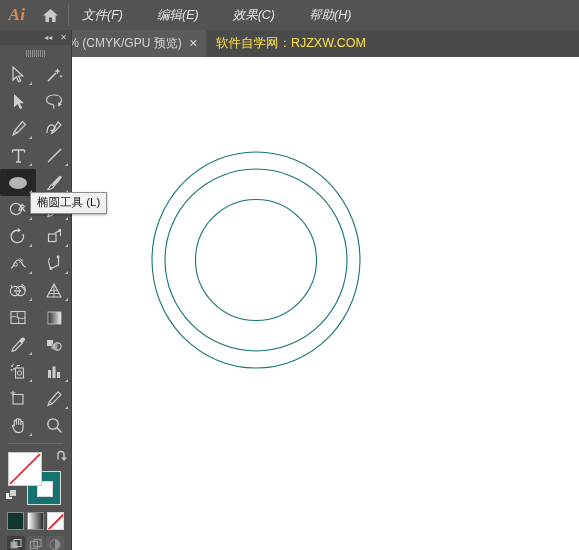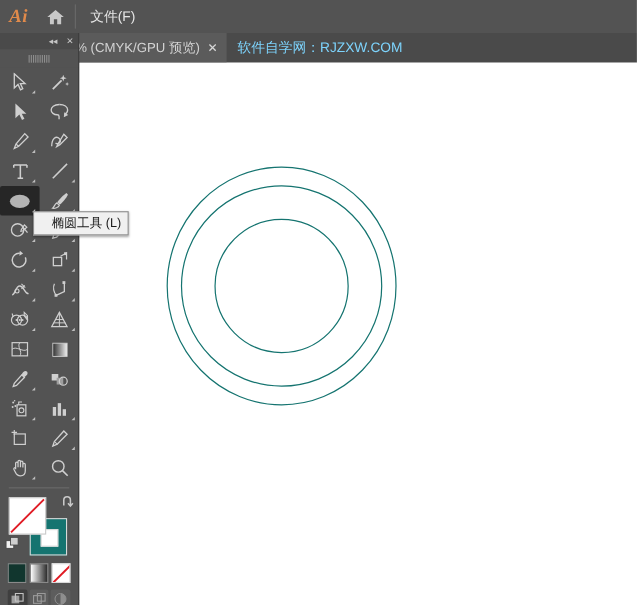--- a/index.html
+++ b/index.html
@@ -24,21 +24,21 @@
     font-family: "Liberation Serif", serif;
   }
   .home-btn {
     width: 32px; height: 30px; display: flex; align-items: center;
     justify-content: center;
   }
   .home-btn svg { display: block; }
   .menu-sep {
     width: 1px; height: 22px; background: #6a6a6a; margin: 0 6px 0 2px;
   }
-  .menu-items { display: flex; align-items: center; gap: 20px; }
+  .menu-items { display: flex; align-items: center; gap: 20px; font-style: italic; }
   .menu-item {
     color: #e6e6e6; font-size: 12.5px; padding: 4px 7px;
     white-space: nowrap; cursor: default;
   }
 
   
   .tabbar {
     position: absolute; left: 0; top: 30px; width: 579px; height: 27px;
     background: #4a4a4a;
     display: flex; align-items: stretch;
@@ -50,21 +50,21 @@
   .tab {
     display: flex; align-items: center; gap: 7px;
     padding: 0 8px 0 6px;
     background: #5b5b5b; color: #d3d3d3; font-size: 12px;
     white-space: nowrap;
   }
   .tab.active { background: #5b5b5b; }
   .tab-x { color: #d8d8d8; font-size: 11px; font-weight: bold; }
   .tab-plain {
     display: flex; align-items: center; padding: 0 10px;
-    color: #7dd3fc; font-size: 12.5px; white-space: nowrap;
+    color: #fde047; font-size: 12.5px; white-space: nowrap;
   }
 
   
   .toolpanel {
     position: absolute; left: 0; top: 30px; width: 72px; height: 520px;
     background: #535353; border-right: 1px solid #3c3c3c;
     z-index: 20;
   }
   .tp-header {
     height: 15px; background: #4a4a4a;
@@ -139,21 +139,21 @@
     display: flex; align-items: center; justify-content: center;
     border-radius: 2px;
   }
   .draw-btn.active { background: #3f3f3f; }
 
   
   .tooltip {
     position: absolute; left: 30px; top: 192px;
     background: #f0f0f0; border: 1px solid #8c8c8c;
     color: #1a1a1a; font-size: 11.5px;
-    padding: 2px 6px 3px 16px; white-space: nowrap;
+    padding: 2px 6px 3px 6px; white-space: nowrap;
     z-index: 40; box-shadow: 0 1px 2px rgba(0,0,0,.35);
   }
 
   
   .canvas {
     position: absolute; left: 72px; top: 57px;
     width: 507px; height: 493px; background: #ffffff;
     overflow: hidden;
   }
   .canvas svg { display: block; }
@@ -166,20 +166,23 @@
   <div class="menubar">
     <div class="ai-logo">Ai</div>
     <div class="home-btn">
       <svg width="17" height="15" viewBox="0 0 17 15" aria-hidden="true">
         <path d="M8.5 1 L16 7.5 L13.6 7.5 L13.6 14 L10 14 L10 9.6 L7 9.6 L7 14 L3.4 14 L3.4 7.5 L1 7.5 Z" fill="#c8c8c8"></path>
       </svg>
     </div>
     <div class="menu-sep"></div>
     <div class="menu-items">
       <div class="menu-item">文件(F)</div>
+      <div class="menu-item">编辑(E)</div>
+      <div class="menu-item">效果(C)</div>
+      <div class="menu-item">帮助(H)</div>
     </div>
   </div>
 
   <div class="tabbar">
     <div class="tab-close-left">✕</div>
     <div class="tab active">
       <span>@ 119.66% (CMYK/GPU 预览)</span>
       <span class="tab-x">✕</span>
     </div>
     <div class="tab-plain">软件自学网：RJZXW.COM</div>

